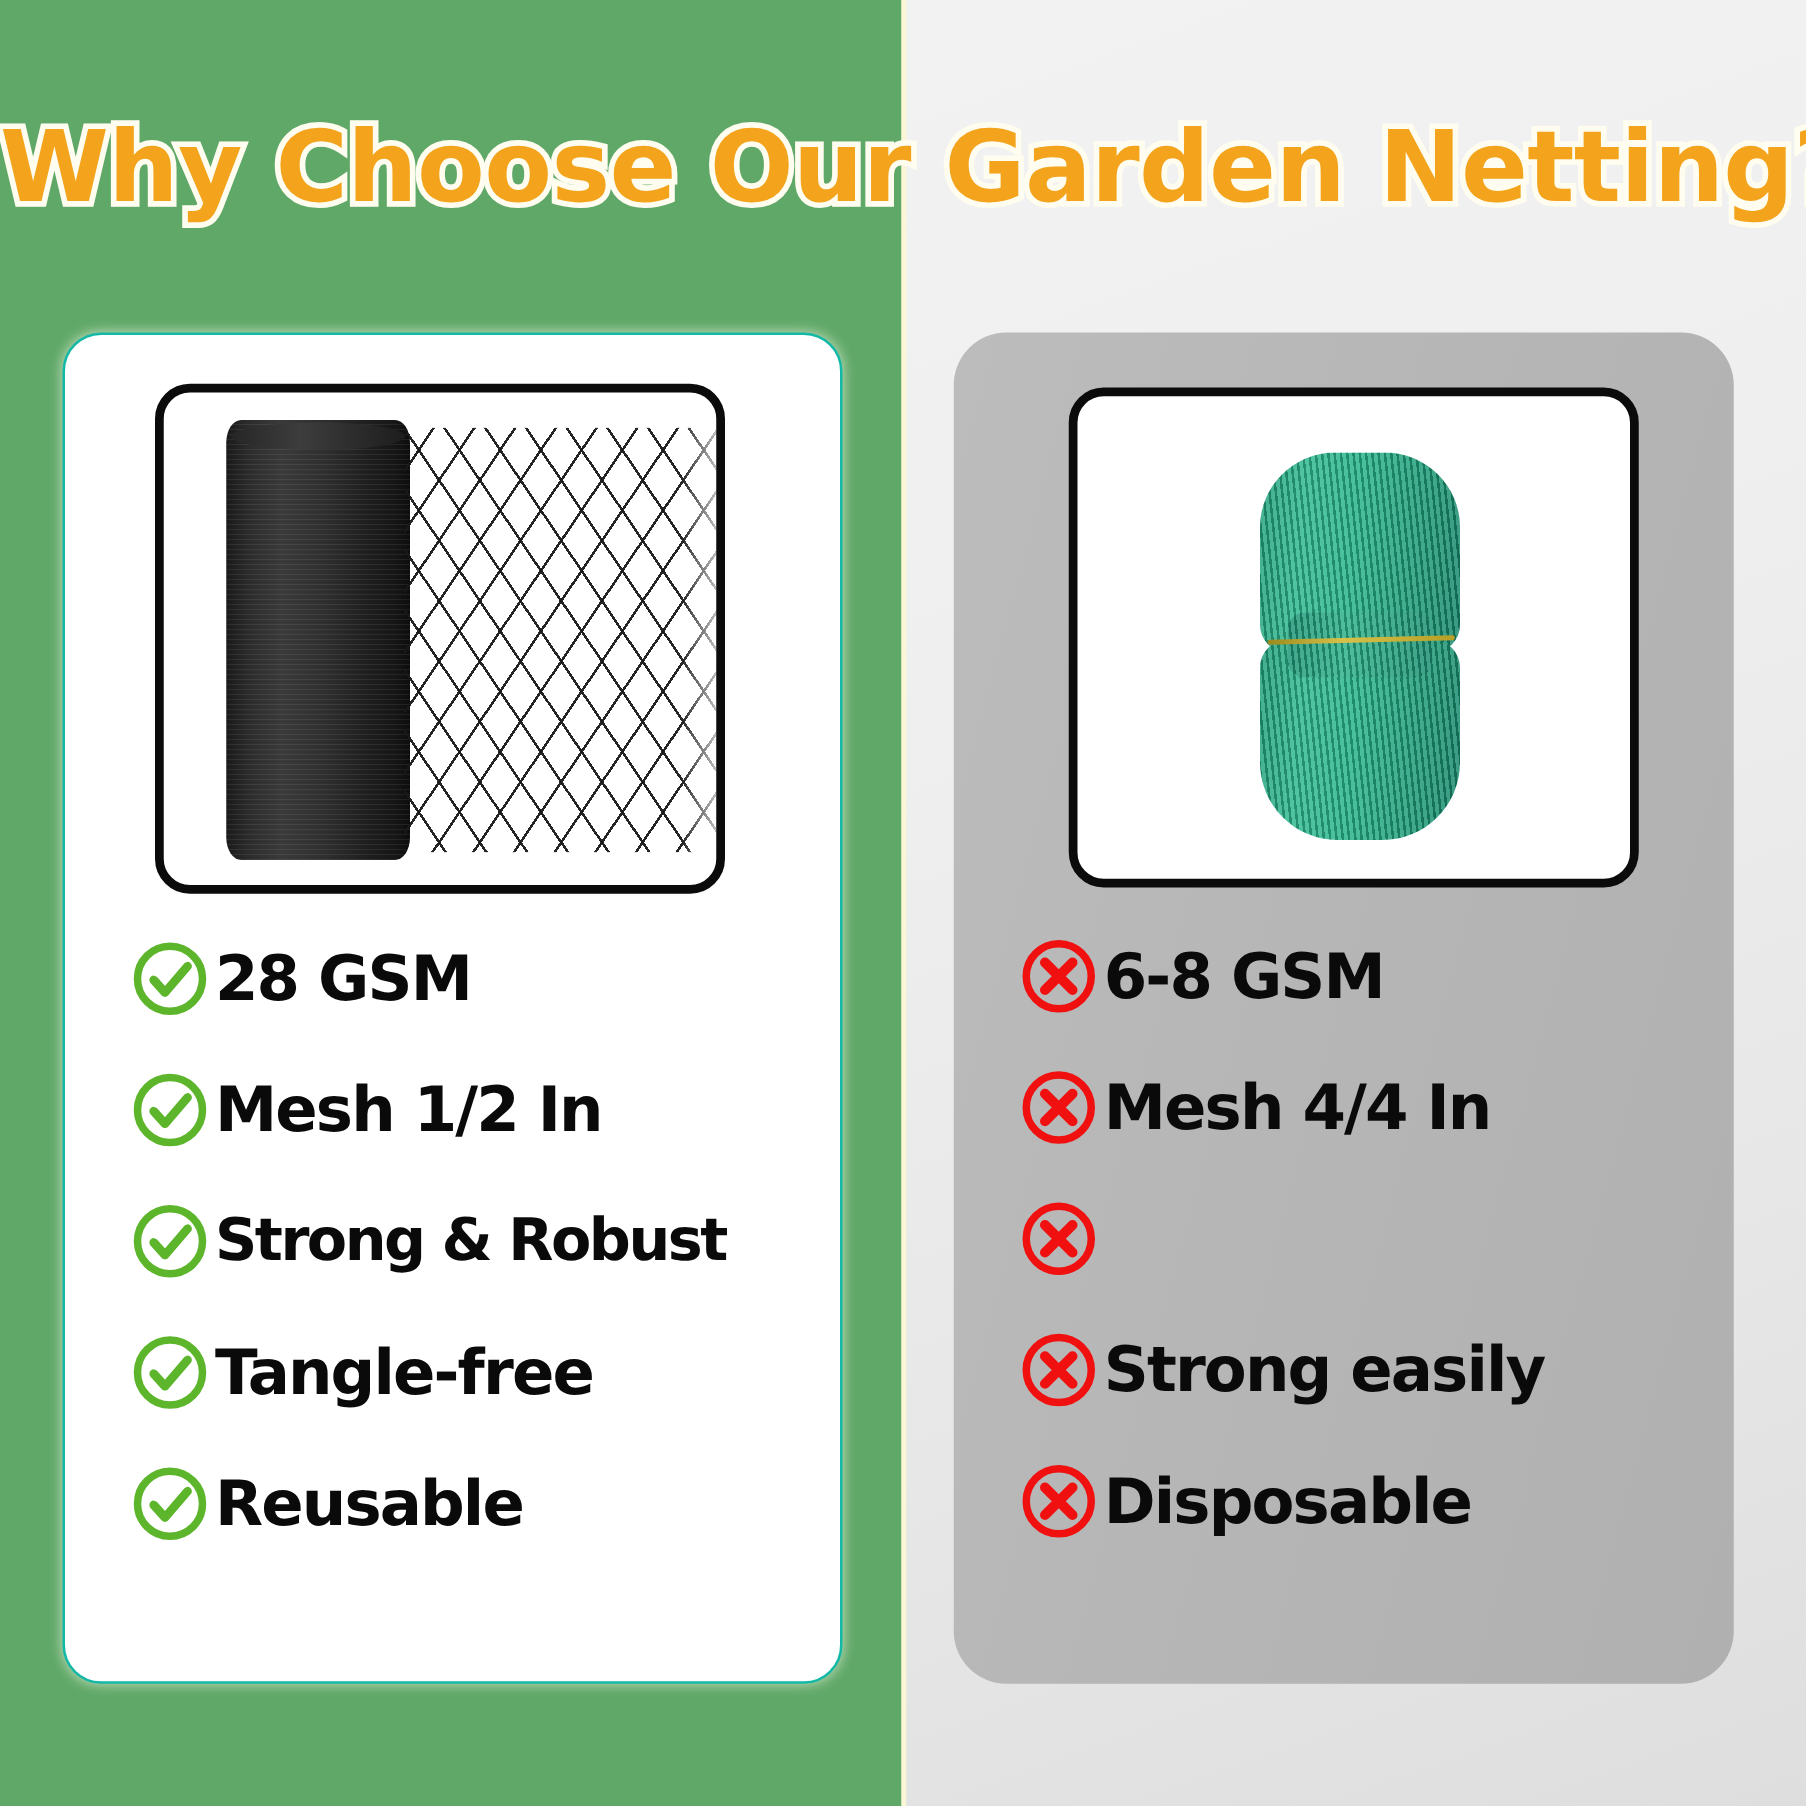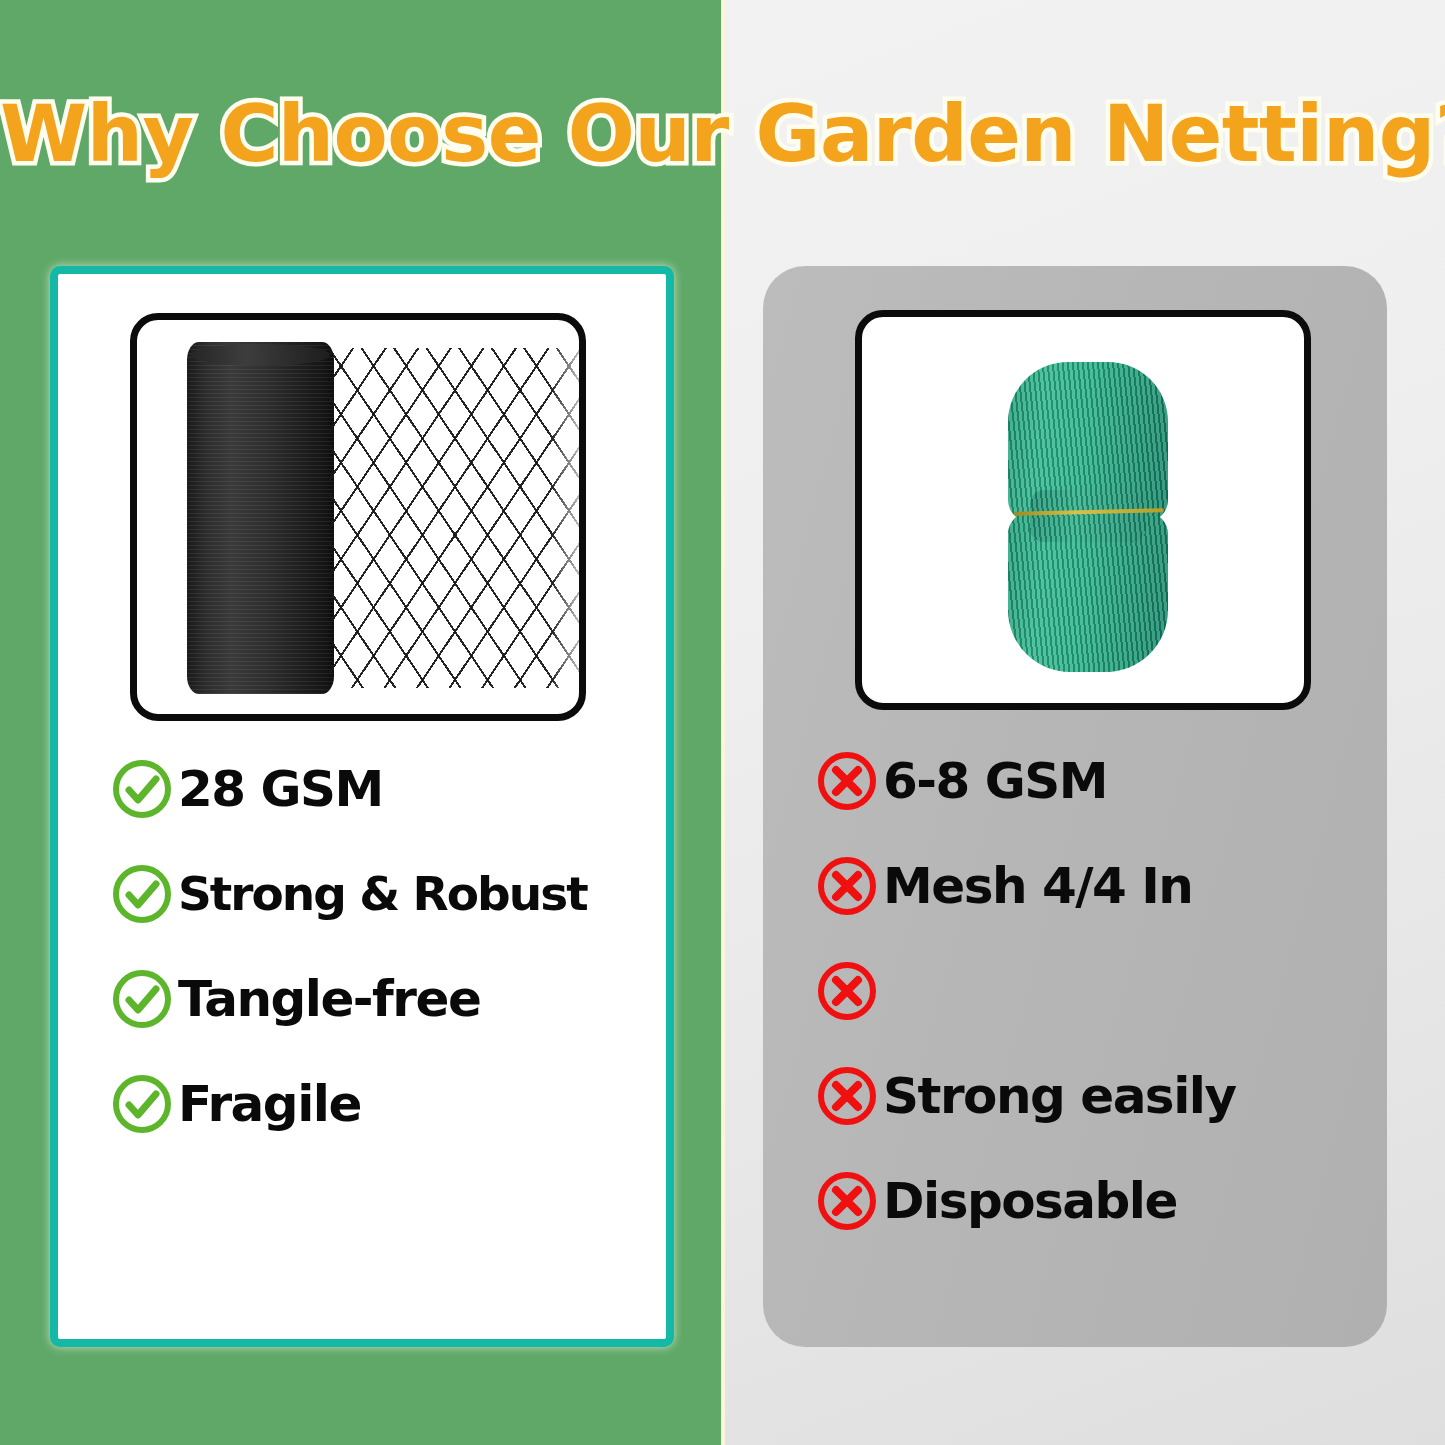--- a/index.html
+++ b/index.html
@@ -57,22 +57,22 @@
   }
   
   .card {
     position: absolute;
     box-sizing: border-box;
   }
   .card-left {
     left: 50px; top: 266px;
     width: 624px; height: 1081px;
     background: #ffffff;
-    border-radius: 10px;
-    border: 8px solid #14b8a6;
+    border-radius: 31px;
+    border: 2px solid #14b8a6;
     box-shadow: 0 0 10px rgba(255,255,240,0.65);
   }
   .card-right {
     left: 763px; top: 266px;
     width: 624px; height: 1081px;
     background: linear-gradient(105deg, #bcbcbc 0%, #b6b6b6 45%, #b0b0b0 100%);
     border-radius: 42px;
   }
   
   .photo-frame {
@@ -231,20 +231,27 @@
     <div class="list list-left">
 
       <div class="row">
         <svg class="icon" viewBox="0 0 64 64">
           <circle cx="32" cy="32" r="26" fill="none" stroke="#5cb52a" stroke-width="6"></circle>
           <path d="M19 33 L28 43 L46 22" fill="none" stroke="#5cb52a" stroke-width="7" stroke-linecap="round" stroke-linejoin="round"></path>
         </svg>
         <span class="row-label">28 GSM</span>
       </div>
 
+      <div class="row">
+        <svg class="icon" viewBox="0 0 64 64">
+          <circle cx="32" cy="32" r="26" fill="none" stroke="#5cb52a" stroke-width="6"></circle>
+          <path d="M19 33 L28 43 L46 22" fill="none" stroke="#5cb52a" stroke-width="7" stroke-linecap="round" stroke-linejoin="round"></path>
+        </svg>
+        <span class="row-label">Mesh 1/2 In</span>
+      </div>
 
       <div class="row">
         <svg class="icon" viewBox="0 0 64 64">
           <circle cx="32" cy="32" r="26" fill="none" stroke="#5cb52a" stroke-width="6"></circle>
           <path d="M19 33 L28 43 L46 22" fill="none" stroke="#5cb52a" stroke-width="7" stroke-linecap="round" stroke-linejoin="round"></path>
         </svg>
         <span class="row-label small">Strong &amp; Robust</span>
       </div>
 
       <div class="row">
@@ -253,21 +260,21 @@
           <path d="M19 33 L28 43 L46 22" fill="none" stroke="#5cb52a" stroke-width="7" stroke-linecap="round" stroke-linejoin="round"></path>
         </svg>
         <span class="row-label">Tangle-free</span>
       </div>
 
       <div class="row">
         <svg class="icon" viewBox="0 0 64 64">
           <circle cx="32" cy="32" r="26" fill="none" stroke="#5cb52a" stroke-width="6"></circle>
           <path d="M19 33 L28 43 L46 22" fill="none" stroke="#5cb52a" stroke-width="7" stroke-linecap="round" stroke-linejoin="round"></path>
         </svg>
-        <span class="row-label">Fragile</span>
+        <span class="row-label">Reusable</span>
       </div>
 
     </div>
   </div>
 
   <div class="card card-right">
 
     <div class="photo-frame photo-right">
       <div class="bundle">
         <div class="lobe lobe-top"></div>

